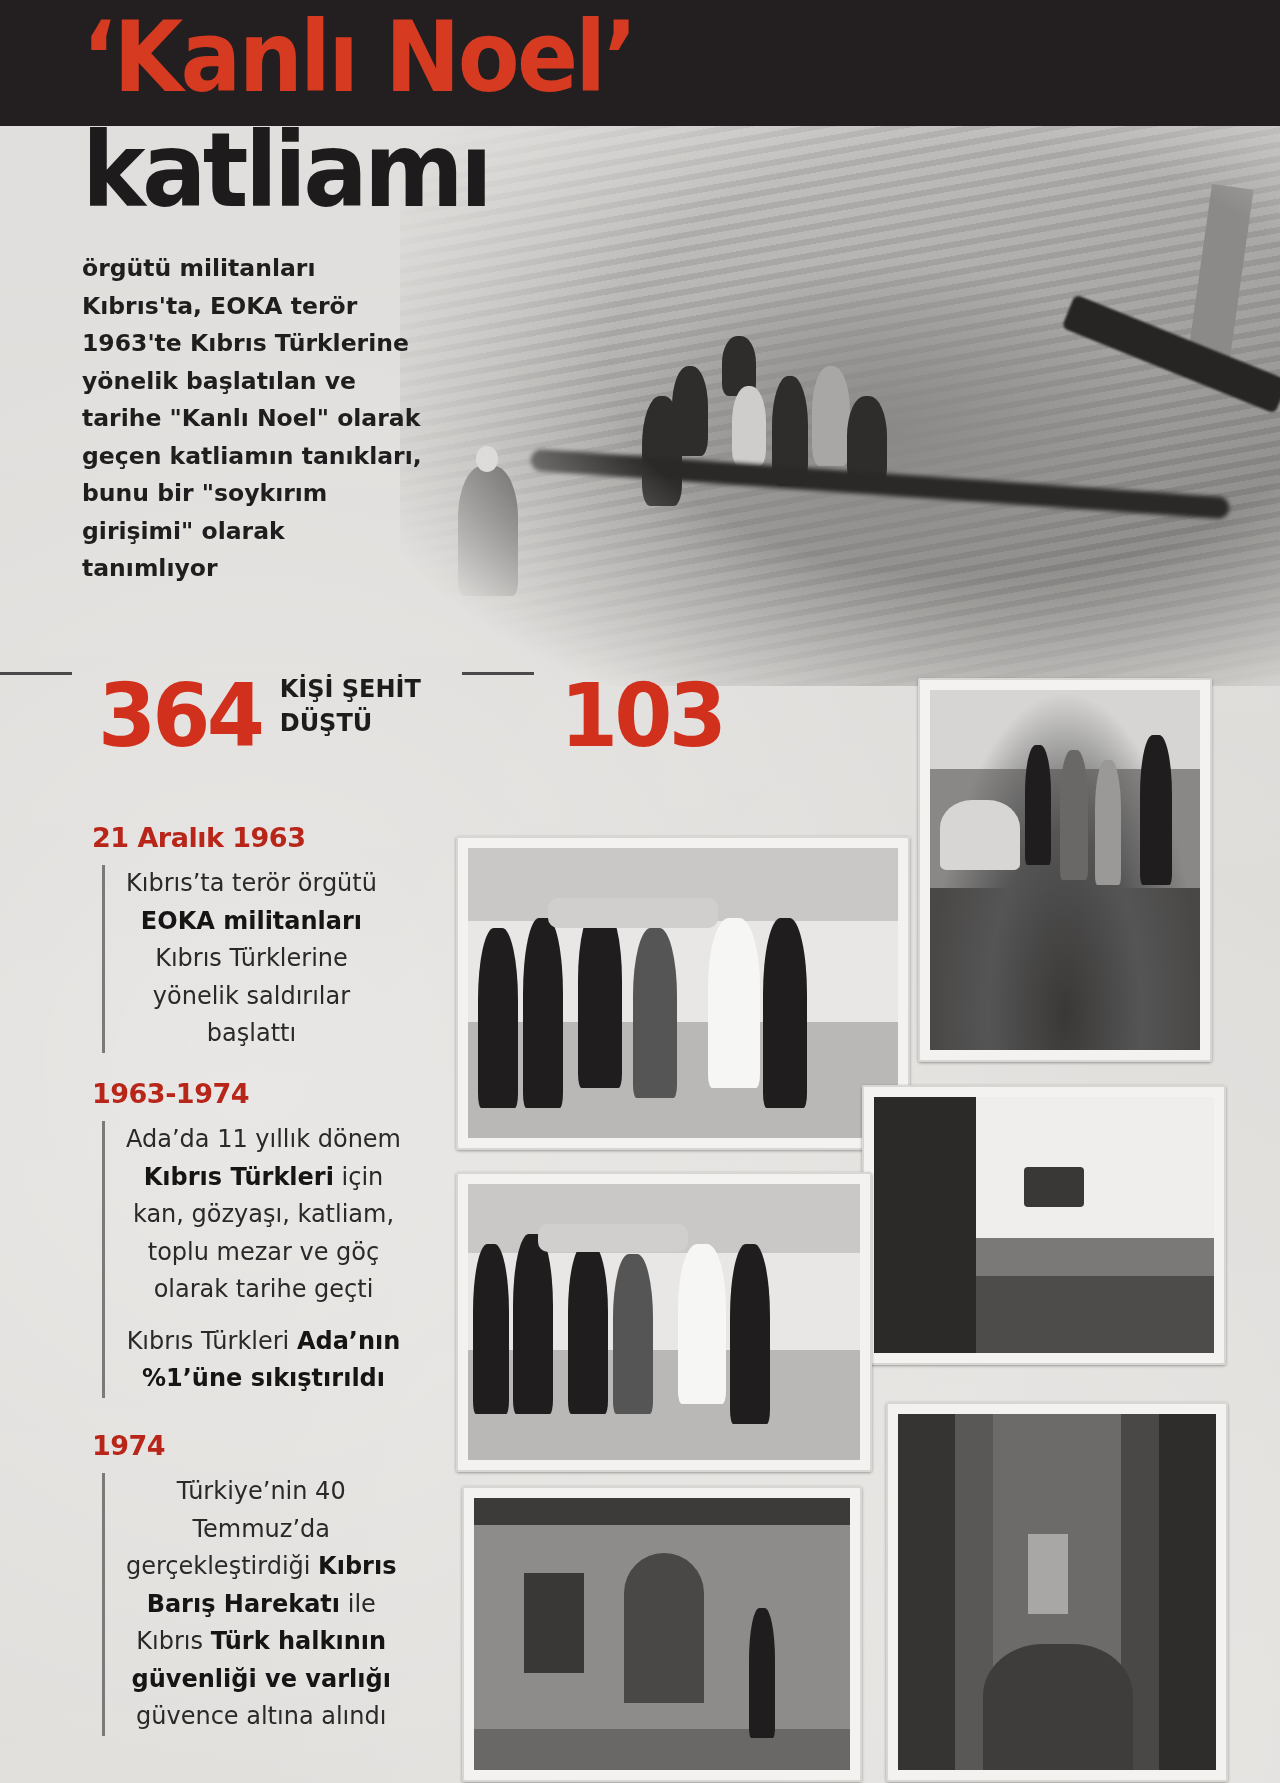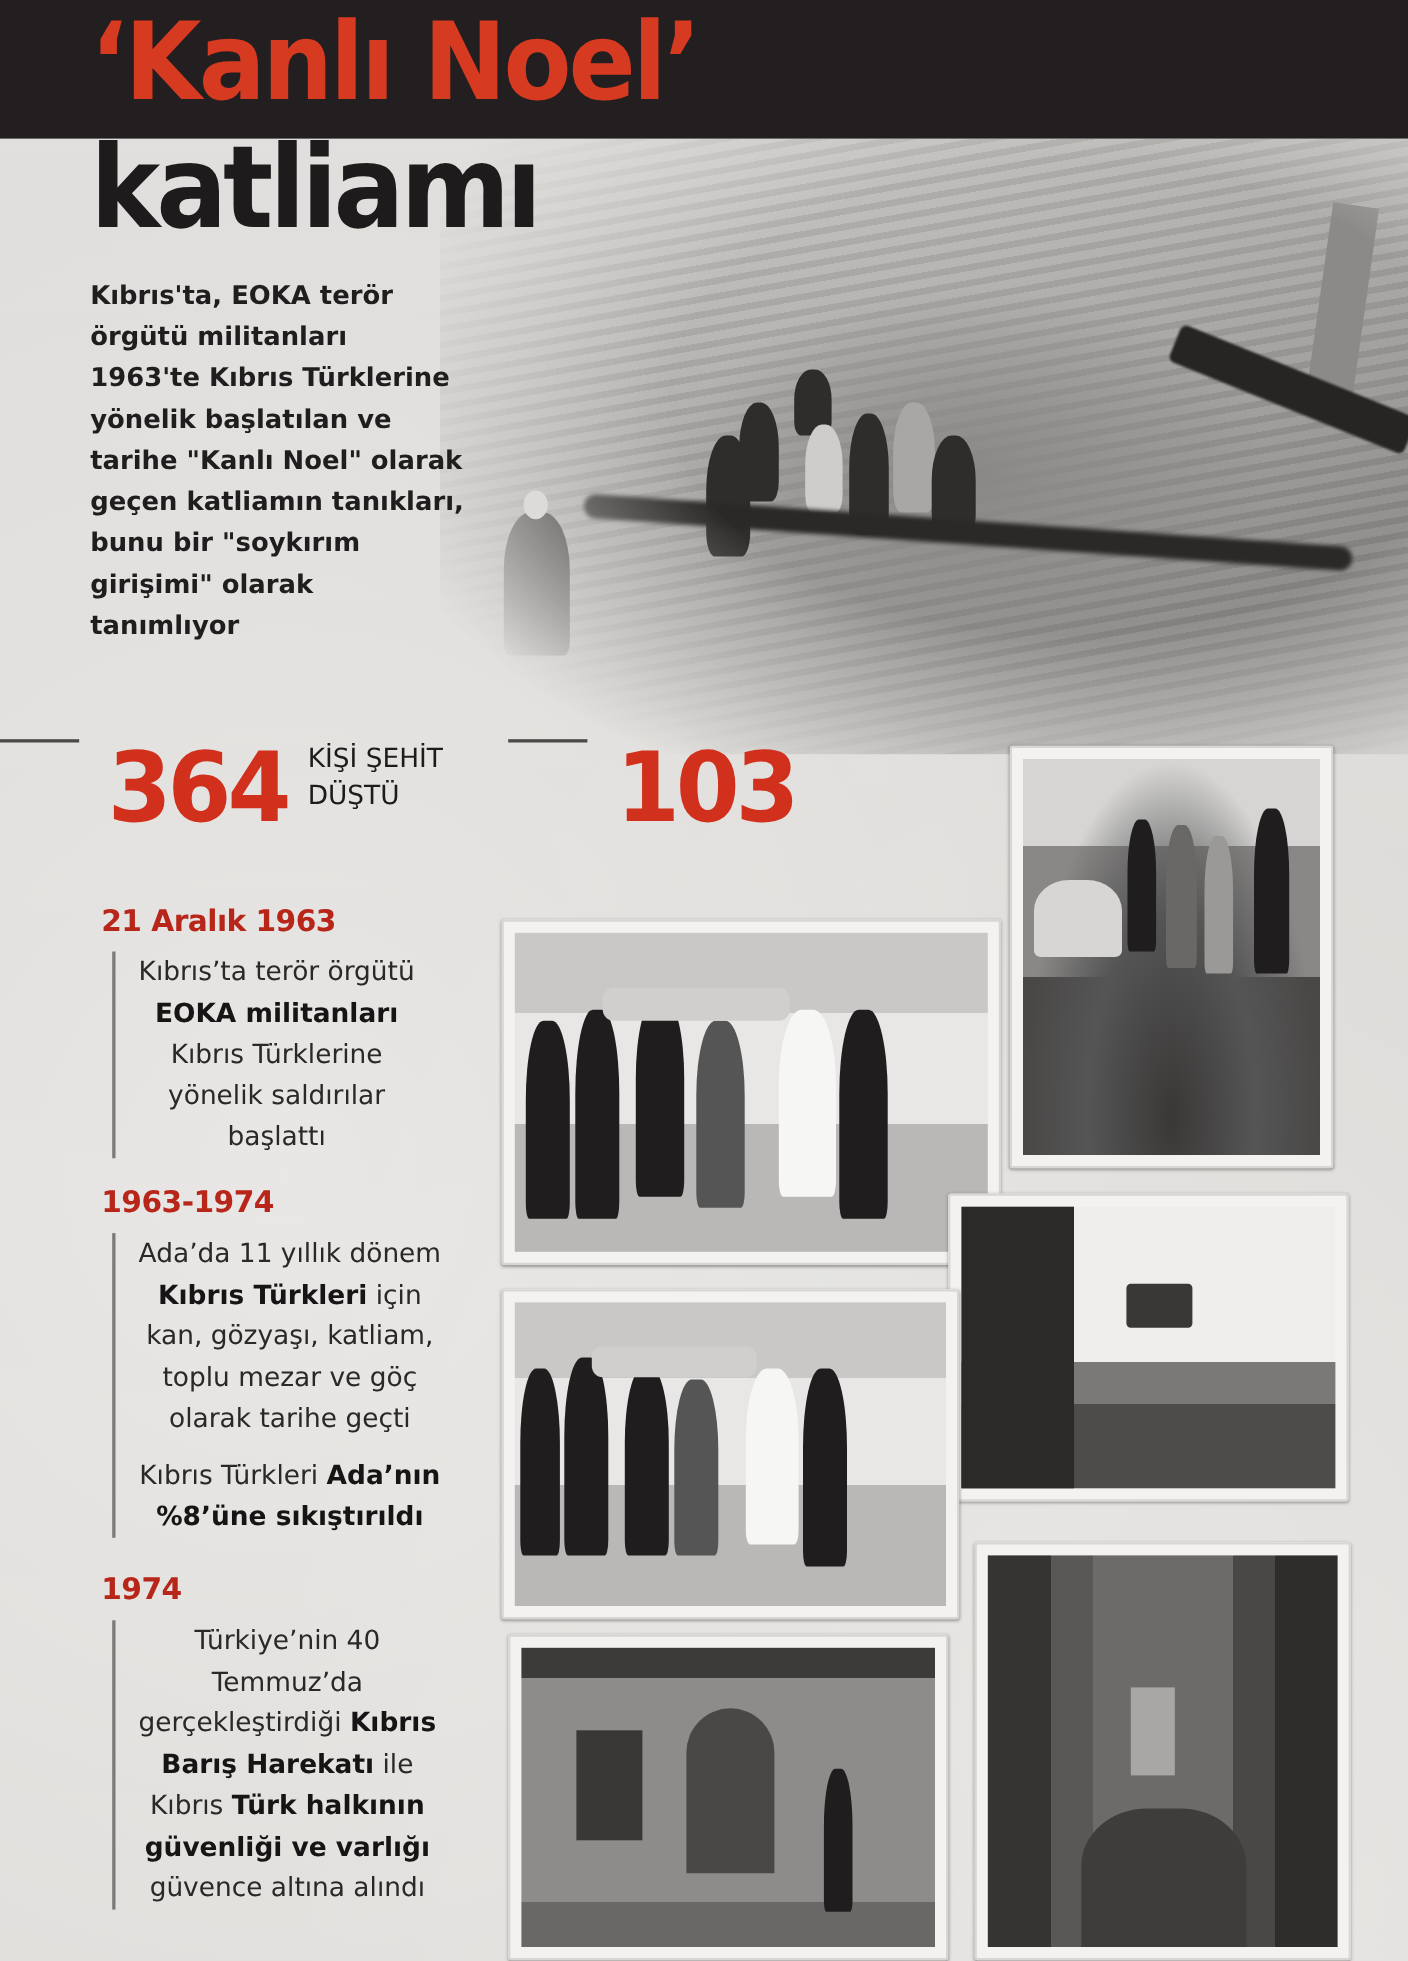--- a/index.html
+++ b/index.html
@@ -37,21 +37,21 @@
   .hero-woman { position: absolute; left: 58px; top: 340px; width: 60px; height: 130px; background: #2a2827; border-radius: 40% 40% 10% 10%; }
   .hero-woman::before { content: ""; position: absolute; left: 18px; top: -20px; width: 22px; height: 26px; background: #d9d7d5; border-radius: 50%; }
 
   .intro { position: absolute; left: 82px; top: 250px; width: 370px; z-index: 4; font-size: 23.5px; line-height: 37.5px; font-weight: 600; color: #1f1d1d; }
   .intro div { white-space: nowrap; }
 
   
   .stat { position: absolute; z-index: 4; display: flex; }
   .stat-line { width: 72px; height: 3px; background: #4a4a4a; margin-right: 26px; }
   .stat-num { font-weight: 900; font-size: 88px; color: #d1311c; letter-spacing: -4px; line-height: 1; transform: scaleX(0.95); transform-origin: left center; }
-  .stat-label { margin-left: 10px; font-weight: 400; font-size: 24px; line-height: 34px; color: #1d1b1b; white-space: nowrap; }
+  .stat-label { margin-left: 10px; font-weight: 700; font-size: 24px; line-height: 34px; color: #1d1b1b; white-space: nowrap; }
 
   
   .tl { position: absolute; left: 92px; z-index: 4; }
   .tl-date { font-weight: 800; font-size: 27px; color: #b8261a; letter-spacing: -0.5px; line-height: 1; white-space: nowrap; }
   .tl-body { margin-top: 14px; margin-left: 10px; border-left: 3px solid #7c7a78; padding-left: 21px; }
   .tl-p { font-size: 24px; line-height: 37.5px; color: #2a2828; white-space: nowrap; text-align: center; }
   .tl-p + .tl-p { margin-top: 14px; }
   .tl-p b { font-weight: 800; color: #161414; }
 
   
@@ -94,22 +94,22 @@
   <div class="hero-woman"></div>
   <div class="hero-barrel"></div>
   <div class="hero-gun"></div>
 </div>
 
 <div class="topband"></div>
 <div class="title-red">‘Kanlı Noel’</div>
 <div class="title-black">katliamı</div>
 
 <div class="intro">
+  <div>örgütü militanları</div>
   <div>Kıbrıs'ta, EOKA terör</div>
-  <div>örgütü militanları</div>
   <div>1963'te Kıbrıs Türklerine</div>
   <div>yönelik başlatılan ve</div>
   <div>tarihe "Kanlı Noel" olarak</div>
   <div>geçen katliamın tanıkları,</div>
   <div>bunu bir "soykırım</div>
   <div>girişimi" olarak</div>
   <div>tanımlıyor</div>
 </div>
 
 <div class="stat" style="left:0;top:672px">
@@ -128,21 +128,21 @@
 <div class="tl" style="top:824px">
   <div class="tl-date">21 Aralık 1963</div>
   <div class="tl-body">
       <div class="tl-p"><span>Kıbrıs’ta terör örgütü</span><br><b>EOKA militanları</b><br><span>Kıbrıs Türklerine</span><br><span>yönelik saldırılar</span><br><span>başlattı</span></div>
     </div>
 </div>
 <div class="tl" style="top:1080px">
   <div class="tl-date">1963-1974</div>
   <div class="tl-body">
       <div class="tl-p"><span>Ada’da 11 yıllık dönem</span><br><b>Kıbrıs Türkleri</b><span> için</span><br><span>kan, gözyaşı, katliam,</span><br><span>toplu mezar ve göç</span><br><span>olarak tarihe geçti</span></div>
-      <div class="tl-p"><span>Kıbrıs Türkleri </span><b>Ada’nın</b><br><b>%8’üne sıkıştırıldı</b></div>
+      <div class="tl-p"><span>Kıbrıs Türkleri </span><b>Ada’nın</b><br><b>%1’üne sıkıştırıldı</b></div>
     </div>
 </div>
 <div class="tl" style="top:1432px">
   <div class="tl-date">1974</div>
   <div class="tl-body">
       <div class="tl-p"><span>Türkiye’nin 40</span><br><span>Temmuz’da</span><br><span>gerçekleştirdiği </span><b>Kıbrıs</b><br><b>Barış Harekatı</b><span> ile</span><br><span>Kıbrıs </span><b>Türk halkının</b><br><b>güvenliği ve varlığı</b><br><span>güvence altına alındı</span></div>
     </div>
 </div>
 
 <div class="photo" style="left:918px;top:678px;width:270px;height:360px">

